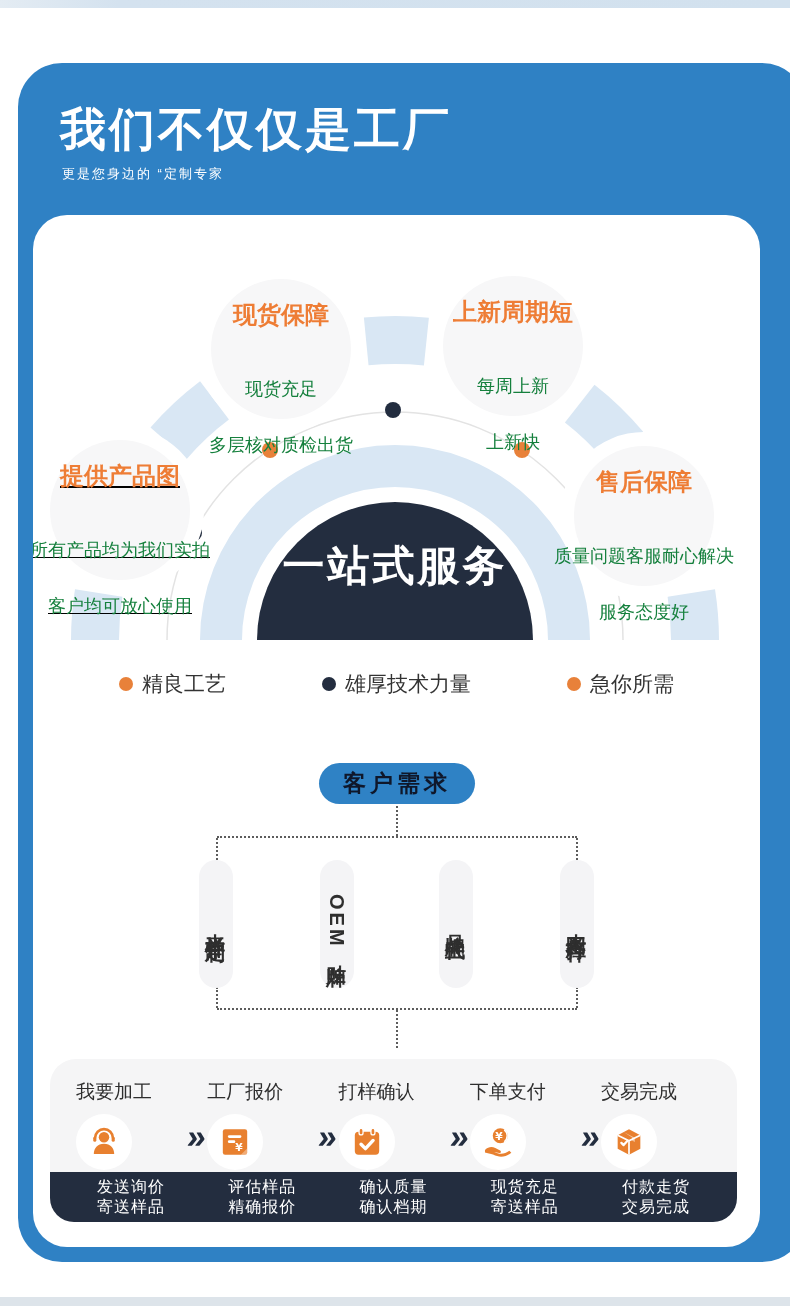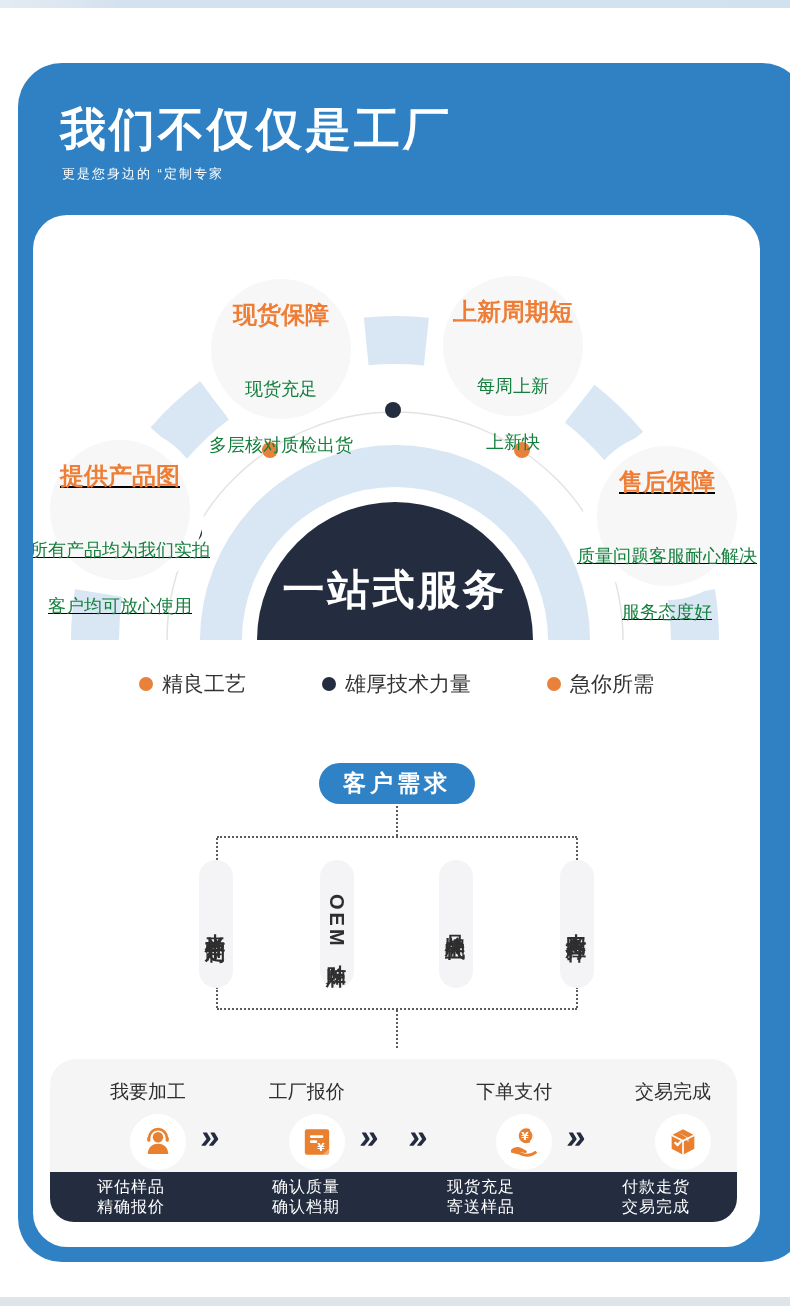--- a/index.html
+++ b/index.html
@@ -29,36 +29,36 @@
     display:flex;flex-direction:column;align-items:center;justify-content:flex-start;
     padding-top:20px;box-sizing:border-box;text-align:center;
   }
   .bubble .b-title{font-size:24px;font-weight:bold;color:#ee7d35;white-space:nowrap;}
   .bubble .b-divider{width:90px;height:2px;margin:8px 0 9px 0;
     background:linear-gradient(90deg,#f6c9a2,#ee8a40 25%,#ee8a40 75%,#f8d8bd);}
   .bubble .b-line{font-size:18px;color:#15803d;line-height:1.55;white-space:nowrap;margin-top:28px;}
   #bubble-stock{left:178px;top:64px;}
   #bubble-cycle{left:410px;top:61px;}
   #bubble-photo{left:17px;top:225px;text-decoration:underline;}
-  #bubble-aftersale{left:564px;top:231px;text-decoration:underline;}
+  #bubble-aftersale{left:541px;top:231px;}
   #center-label{left:212px;top:323px;width:300px;text-align:center;color:#fff;}
-  #center-title{font-size:42px;font-weight:900;letter-spacing:3px;margin-top:24px;}
+  #center-title{font-size:42px;font-weight:900;letter-spacing:3px;}
   #center-subtitle{font-size:13px;font-weight:bold;margin-top:8px;letter-spacing:1px;}
 
   
-  #legend{left:0;top:455px;width:727px;display:flex;justify-content:center;gap:76px;align-items:center;}
+  #legend{left:0;top:455px;width:727px;display:flex;justify-content:center;gap:96px;align-items:center;}
   .legend-item{display:flex;align-items:center;gap:9px;}
   .legend-dot{width:14px;height:14px;border-radius:50%;}
   .dot-orange{background:#e8813a;}
   .dot-navy{background:#232d3f;}
   .legend-label{font-size:21px;color:#333;}
 
   
   #need-pill{left:286px;top:548px;width:156px;height:41px;border-radius:21px;background:#2f82c5;
-    display:flex;align-items:center;justify-content:center;color:#ffffff;font-size:23px;font-weight:bold;letter-spacing:4px;text-align:right;}
+    display:flex;align-items:center;justify-content:center;color:#0f172a;font-size:23px;font-weight:bold;letter-spacing:4px;text-align:right;}
   .dotv{border-left:2px dotted #5c5c5c;width:0;}
   .doth{border-top:2px dotted #5c5c5c;height:0;}
   #conn-root{left:363px;top:591px;height:30px;}
   #conn-top{left:184px;top:621px;width:360px;}
   #conn-l1{left:183px;top:623px;height:22px;}
   #conn-r1{left:543px;top:623px;height:22px;}
   #conn-l2{left:183px;top:772px;height:21px;}
   #conn-r2{left:543px;top:772px;height:21px;}
   #conn-bottom{left:184px;top:793px;width:360px;}
   #conn-out{left:363px;top:795px;height:38px;}
@@ -69,21 +69,21 @@
   .branch-pill span{
     writing-mode:vertical-rl;text-orientation:mixed;
     font-size:20px;font-weight:bold;color:#2e2e2e;letter-spacing:3px;white-space:nowrap;
   }
   #branch-1{left:166px;} #branch-2{left:287px;} #branch-3{left:406px;} #branch-4{left:527px;}
 
   
   #process{left:17px;top:844px;width:687px;}
   #process-top{background:#f5f5f6;border-radius:26px 26px 0 0;height:113px;
     display:flex;align-items:flex-start;justify-content:space-between;padding:20px 26px 0 26px;box-sizing:border-box;}
-  .pcol{width:110px;display:flex;flex-direction:column;align-items:flex-end;}
+  .pcol{width:110px;display:flex;flex-direction:column;align-items:flex-start;}
   .pcol .p-label{font-size:19px;color:#2e2e2e;margin-bottom:9px;white-space:nowrap;}
   .icon-circle{width:56px;height:56px;border-radius:50%;background:#fff;display:flex;align-items:center;justify-content:center;}
   .icon-circle svg{width:34px;height:34px;}
   .pchev{flex:1;text-align:center;margin-top:40px;color:#232d3f;font-size:34px;font-weight:bold;
     transform:skewX(-6deg);line-height:1;user-select:none;}
   #process-bar{background:#232d3f;border-radius:0 0 24px 24px;height:50px;
     display:flex;align-items:center;justify-content:space-between;padding:0 26px;box-sizing:border-box;}
   .bar-cell{width:110px;text-align:center;color:#fff;font-size:16px;line-height:20px;letter-spacing:1px;white-space:nowrap;}
   .orange-fill{fill:#e8802f;}
   .orange-stroke{stroke:#e8802f;fill:none;}
@@ -215,20 +215,31 @@
               <rect x="7" y="7.2" width="9.5" height="1.9" rx="0.9" fill="#fff"></rect>
               <rect x="7" y="10.8" width="5.2" height="1.9" rx="0.9" fill="#fff"></rect>
               <text x="14.8" y="18.6" font-size="7.5" font-weight="bold" fill="#fff" text-anchor="middle" font-family="'DejaVu Sans',sans-serif">¥</text>
               <path d="M20.6 16.5v2.9A1.6 1.6 0 0 1 19 21h-2.9z" fill="#fff" opacity="0.35"></path>
             </svg>
           </div>
         </div>
 
         <div class="pchev">»</div>
 
+        <div class="pcol">
+          <div class="p-label">打样确认</div>
+          <div class="icon-circle">
+            <svg viewBox="0 0 24 24">
+              <rect class="orange-fill" x="3.4" y="4.8" width="17.2" height="16.2" rx="2.6"></rect>
+              <rect class="orange-fill" x="6.4" y="2.4" width="2.8" height="4.6" rx="1.4" stroke="#fff" stroke-width="0.9"></rect>
+              <rect class="orange-fill" x="14.8" y="2.4" width="2.8" height="4.6" rx="1.4" stroke="#fff" stroke-width="0.9"></rect>
+              <path d="M7.8 13.6l3.1 3.1 5.4-5.8" stroke="#fff" stroke-width="2.4" fill="none" stroke-linecap="round" stroke-linejoin="round"></path>
+            </svg>
+          </div>
+        </div>
 
         <div class="pchev">»</div>
 
         <div class="pcol">
           <div class="p-label">下单支付</div>
           <div class="icon-circle">
             <svg viewBox="0 0 24 24">
               <circle class="orange-fill" cx="13.6" cy="7.6" r="5.3"></circle>
               <path d="M16.4 3.4a5.3 5.3 0 0 1 0 8.4" stroke="#fff" stroke-width="1" fill="none"></path>
               <text x="12.6" y="10.3" font-size="7.5" font-weight="bold" fill="#fff" text-anchor="middle" font-family="'DejaVu Sans',sans-serif">¥</text>
@@ -248,20 +259,24 @@
               <path d="M6.6 12.6l1.6 1.6 2.6-2.9" stroke="#fff" stroke-width="1.6" fill="none" stroke-linecap="round" stroke-linejoin="round"></path>
               <path d="M8.2 4.9l7.9 4.1v3l-2-1V8.9z" fill="#fff" opacity="0.5"></path>
             </svg>
           </div>
         </div>
 
       </div>
 
       <div id="process-bar">
         <div class="bar-cell">
+          <div>发送询价</div>
+          <div>寄送样品</div>
+        </div>
+        <div class="bar-cell">
           <div>评估样品</div>
           <div>精确报价</div>
         </div>
         <div class="bar-cell">
           <div>确认质量</div>
           <div>确认档期</div>
         </div>
         <div class="bar-cell">
           <div>现货充足</div>
           <div>寄送样品</div>

